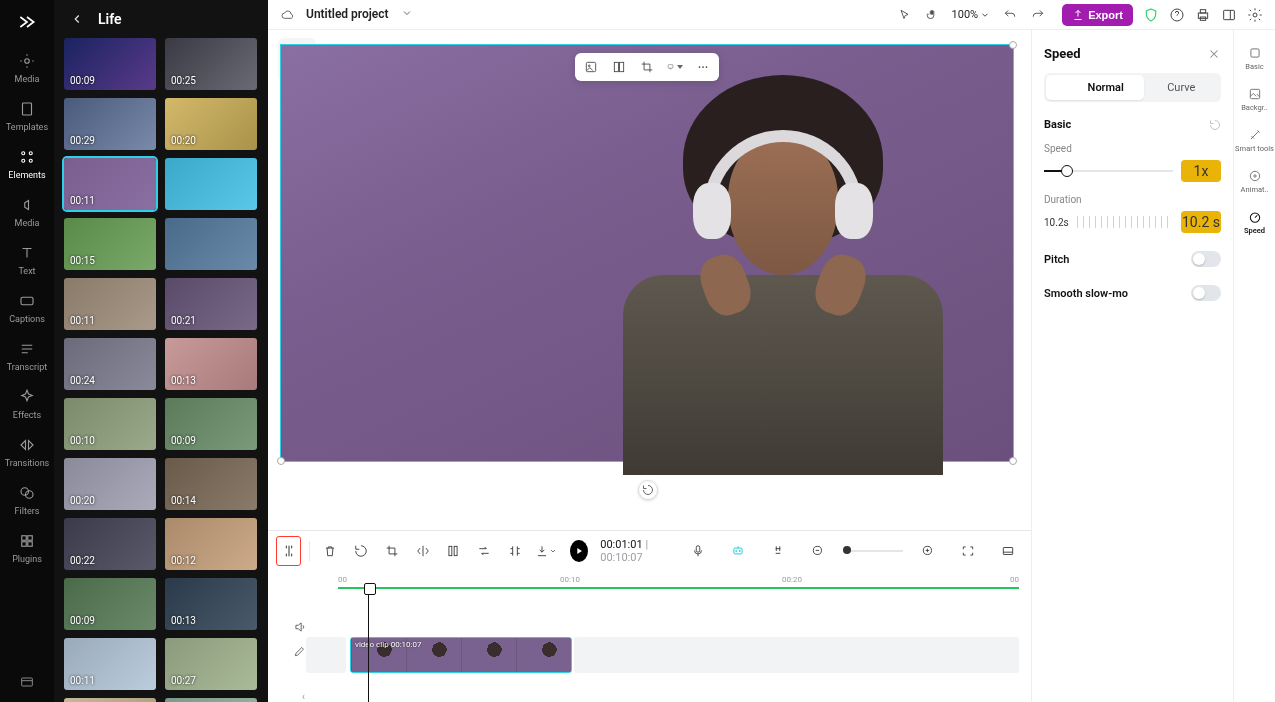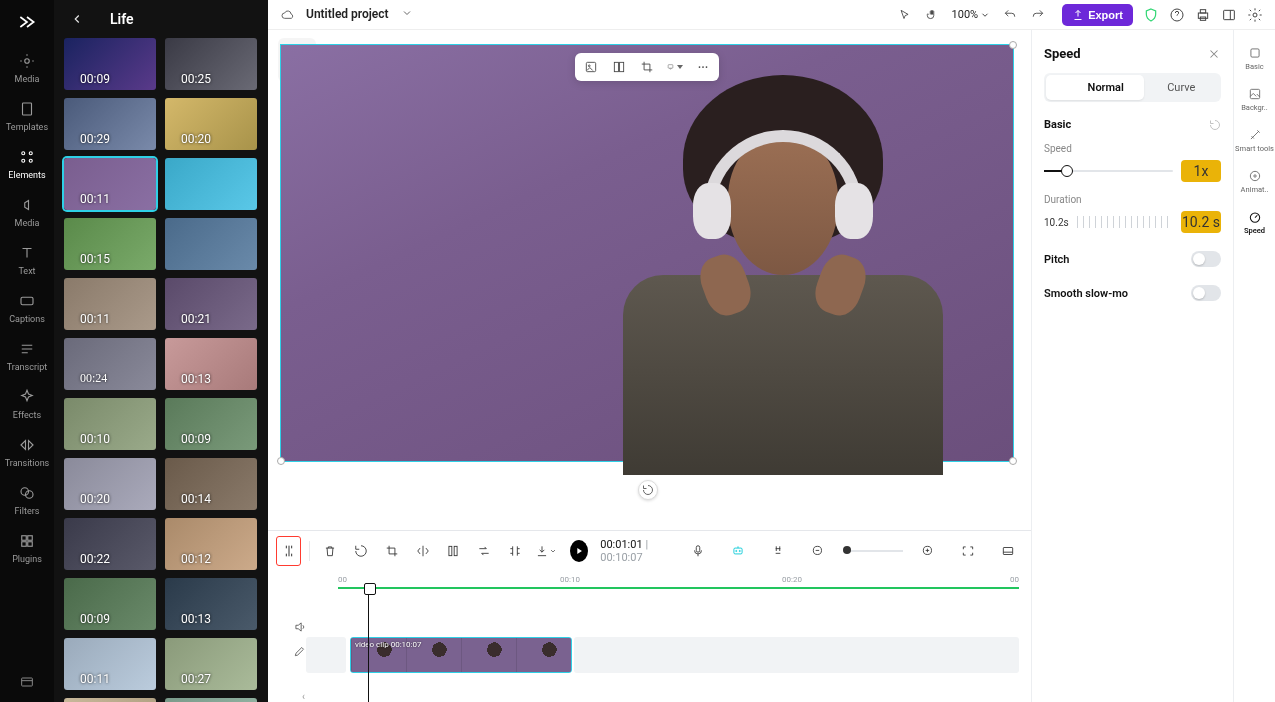--- a/index.html
+++ b/index.html
@@ -9,41 +9,41 @@
 .left-rail { position: absolute; left: 0; top: 0; width: 54px; height: 702px; background: #0a0a0a; }
 .rail-logo { width: 54px; height: 44px; display: flex; align-items: center; justify-content: center; color: #fff; }
 .rail-logo svg { width: 20px; height: 20px; }
 .rail-item { display: flex; flex-direction: column; align-items: center; justify-content: center; color: #9b9b9b; font-size: 9px; padding: 8px 0; gap: 4px; cursor: pointer; }
 .rail-item.active { color: #fff; }
 .rail-item .rail-icon { width: 18px; height: 18px; display: flex; align-items: center; justify-content: center; }
 .rail-bottom { position: absolute; bottom: 12px; left: 0; width: 54px; display: flex; justify-content: center; }
 
 
 .asset-panel { position: absolute; left: 54px; top: 0; width: 214px; height: 702px; background: #121212; display: flex; flex-direction: column; }
-.asset-header { display: flex; align-items: center; gap: 24px; padding: 10px 14px; color: #fff; }
+.asset-header { display: flex; align-items: center; gap: 12px; padding: 10px 14px; color: #fff; }
 .asset-back { width: 18px; height: 18px; display: flex; align-items: center; justify-content: center; cursor: pointer; color: #e6e6e6; }
 .asset-title { font-size: 14px; font-weight: 600; }
 .asset-grid { flex: 1; overflow-y: auto; padding: 0 10px 10px 10px; display: grid; grid-template-columns: 1fr 1fr; gap: 8px; }
 .asset-thumb { position: relative; width: 92px; height: 52px; background: linear-gradient(135deg, #5b5872, #9a8ca6); border-radius: 3px; }
 .asset-thumb.sel { box-shadow: 0 0 0 2px #2ed0e6; }
-.asset-dur { position: absolute; left: 16px; bottom: 4px; font-size: 12px; color: #fff; text-shadow: 0 0 3px rgba(0,0,0,0.9); }
+.asset-dur { position: absolute; left: 6px; bottom: 4px; font-size: 10px; color: #fff; text-shadow: 0 0 3px rgba(0,0,0,0.9); }
 .asset-grid::-webkit-scrollbar { width: 6px; }
 .asset-grid::-webkit-scrollbar-thumb { background: #333; border-radius: 3px; }
 
 
 .top-bar { position: absolute; left: 268px; top: 0; width: 1007px; height: 30px; background: #fff; display: flex; align-items: center; padding: 0 12px; border-bottom: 1px solid #eee; }
 .tb-left { display: flex; gap: 10px; }
 .tb-cloud { width: 16px; height: 16px; color: #666; }
 .tb-title { font-size: 12px; font-weight: 600; color: #222; }
 .tb-dd { width: 12px; height: 12px; color: #666; margin-left: 2px; }
 .tb-center { display: flex; align-items: center; gap: 12px; margin-left: auto; }
 .tb-icon { width: 16px; height: 16px; color: #444; cursor: pointer; display: flex; align-items: center; justify-content: center; }
 .tb-zoom { font-size: 11px; color: #222; display: flex; align-items: center; gap: 2px; }
 .tb-right { display: flex; align-items: center; gap: 10px; margin-left: 16px; }
-.tb-export { background: #6d28d9; color: #fff; font-size: 11px; font-weight: 600; padding: 5px 10px; border-radius: 5px; display: flex; align-items: center; gap: 4px; cursor: pointer; border: none; }
+.tb-export { background: #a21caf; color: #fff; font-size: 11px; font-weight: 600; padding: 5px 10px; border-radius: 5px; display: flex; align-items: center; gap: 4px; cursor: pointer; border: none; }
 .tb-shield { color: #30d673; }
 
 
 .canvas-area { position: absolute; left: 268px; top: 30px; width: 763px; height: 500px; background: #fff; }
 .ratio-chip { position: absolute; left: 10px; top: 8px; width: 38px; height: 44px; background: #f5f5f5; border-radius: 6px; display: flex; flex-direction: column; align-items: center; justify-content: center; gap: 3px; color: #666; font-size: 9px; }
 .ratio-chip .ratio-icon { width: 14px; height: 14px; border: 1.5px dashed #777; border-radius: 2px; }
 .video-frame { position: absolute; left: 12px; top: 14px; width: 734px; height: 418px; background: linear-gradient(155deg, #8a6fa3 0%, #7a5e8f 35%, #6b4f7c 100%); border: 1.5px solid #2ed0e6; }
 .handle { position: absolute; width: 8px; height: 8px; background: #fff; border: 1px solid #aaa; border-radius: 50%; }
 .handle.tr { top: -4px; right: -4px; }
 .handle.bl { bottom: -4px; left: -4px; }
@@ -271,21 +271,21 @@
       <div class="asset-thumb" style="background: linear-gradient(135deg, rgb(90, 138, 74), rgb(122, 170, 106));">
         <span class="asset-dur">00:15</span>
       </div>
       <div class="asset-thumb" style="background: linear-gradient(135deg, rgb(74, 106, 138), rgb(106, 138, 170));"></div>
       <div class="asset-thumb" style="background: linear-gradient(135deg, rgb(138, 122, 106), rgb(170, 154, 138));">
         <span class="asset-dur">00:11</span>
       </div>
       <div class="asset-thumb" style="background: linear-gradient(135deg, rgb(90, 74, 106), rgb(122, 106, 138));">
         <span class="asset-dur">00:21</span>
       </div>
-      <div class="asset-thumb" style="background: linear-gradient(135deg, rgb(106, 106, 122), rgb(138, 138, 154)); font-family: Liberation Serif, serif;">
+      <div class="asset-thumb" style="background: linear-gradient(135deg, rgb(106, 106, 122), rgb(138, 138, 154));">
         <span class="asset-dur">00:24</span>
       </div>
       <div class="asset-thumb" style="background: linear-gradient(135deg, rgb(200, 154, 154), rgb(168, 122, 122));">
         <span class="asset-dur">00:13</span>
       </div>
       <div class="asset-thumb" style="background: linear-gradient(135deg, rgb(122, 138, 106), rgb(154, 170, 138));">
         <span class="asset-dur">00:10</span>
       </div>
       <div class="asset-thumb" style="background: linear-gradient(135deg, rgb(90, 122, 90), rgb(122, 154, 122));">
         <span class="asset-dur">00:09</span>

